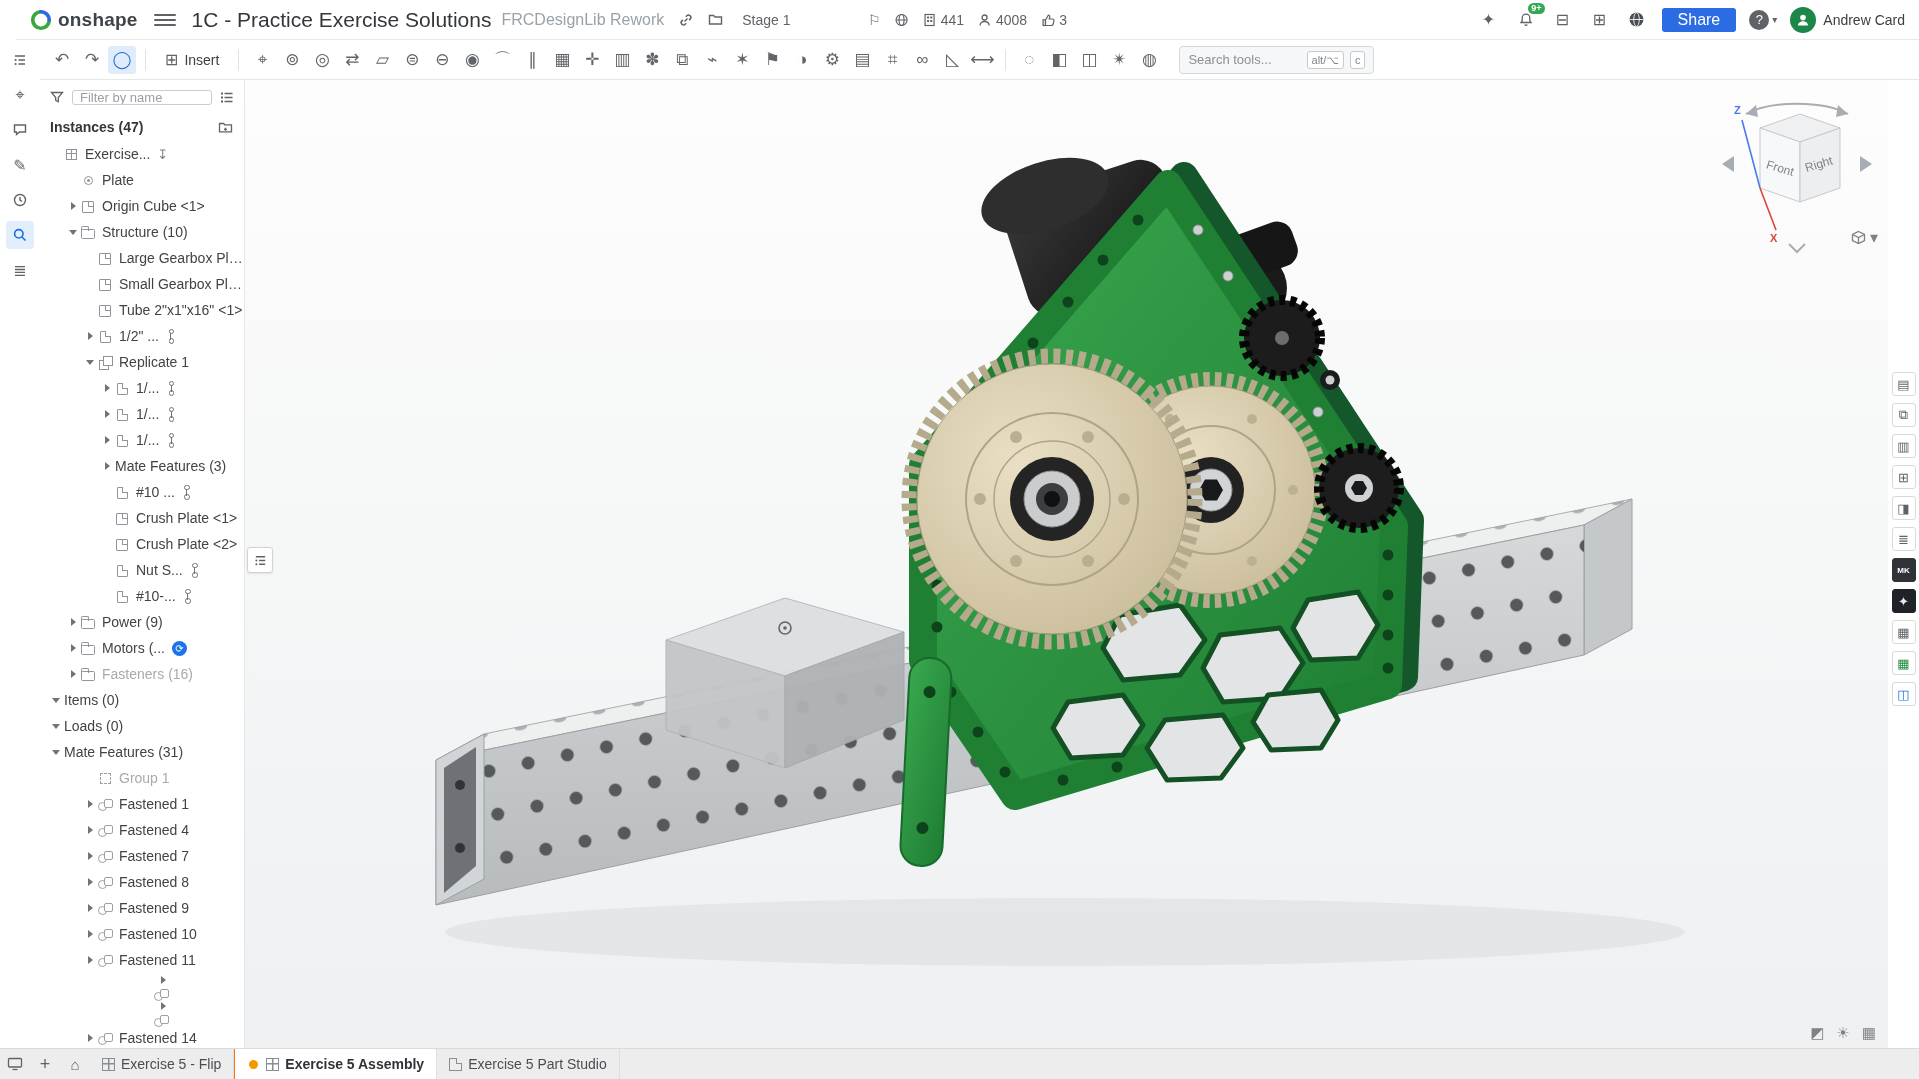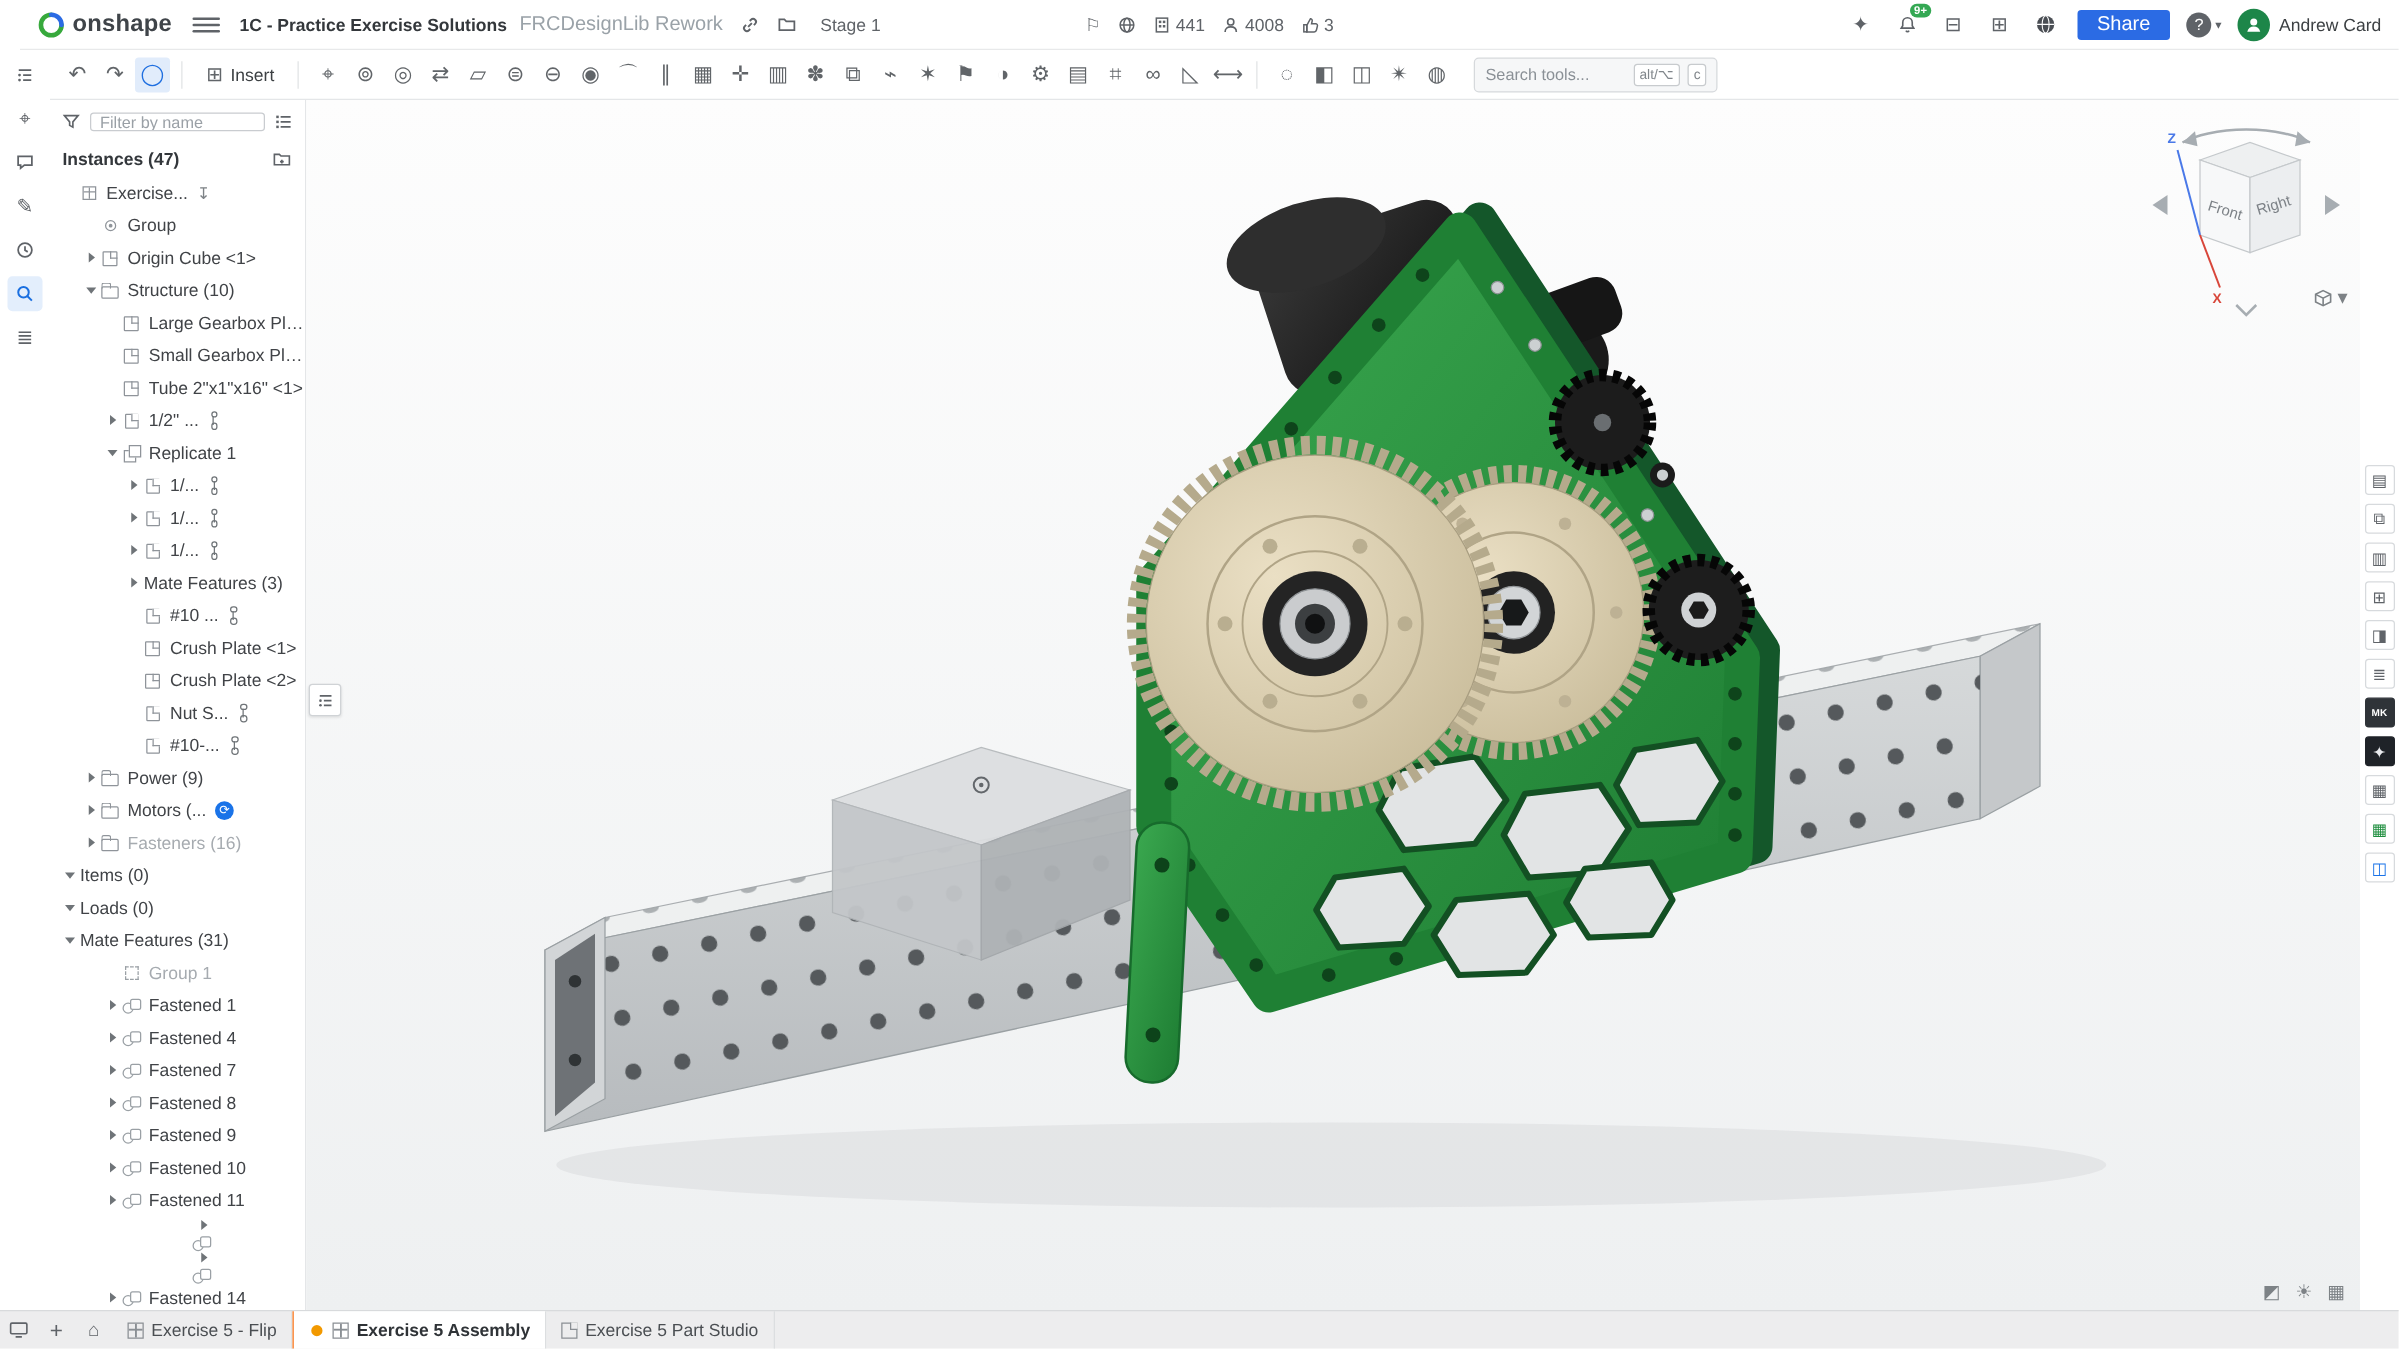--- a/index.html
+++ b/index.html
@@ -7,21 +7,21 @@
 body{position:relative;font-family:"Liberation Sans",sans-serif;background:#fff;color:#3c4043}
 button{background:none;border:0;padding:0;cursor:pointer;font:inherit;color:inherit}
 svg{display:block}
 
 
 .hdr{position:absolute;top:0;left:16px;right:0;height:40px;display:flex;align-items:center;gap:10px;padding:0 14px;background:#fff;border-bottom:1px solid #e8e9ea;z-index:4}
 .logo{display:flex;align-items:center;gap:6px}
 .logo-word{font-size:19px;font-weight:bold;color:#3f4449;letter-spacing:.2px}
 .hamburger{width:22px;height:22px;display:flex;flex-direction:column;justify-content:center;gap:3px;margin:0 6px}
 .hamburger span{display:block;height:2px;background:#5f6368;border-radius:1px}
-.doc-title{font-size:14px;font-weight:bold;color:#33373b;white-space:nowrap}
+.doc-title{font-size:21px;font-weight:normal;color:#33373b;white-space:nowrap}
 .doc-sub{font-size:16px;color:#9aa2a8;white-space:nowrap}
 .hdr-ic{display:flex;align-items:center;justify-content:center;width:24px;height:24px;color:#5f6368}
 .stage{display:flex;align-items:flex-start;gap:19px;font-size:14px;color:#5f6368;cursor:pointer}
 .stats{position:absolute;left:50%;transform:translateX(-50%);display:flex;align-items:center;gap:14px;font-size:14px;color:#5f6368}
 .stat{display:flex;align-items:center;gap:4px}
 .stat-ic{display:flex;align-items:center;color:#5f6368;font-size:14px}
 .hdr-right{margin-left:auto;display:flex;align-items:center;gap:13px}
 .hdr-right>button{position:relative;display:flex;align-items:center;justify-content:center;width:24px;height:24px;font-size:16px;color:#5f6368}
 .badge{position:absolute;top:-5px;right:-7px;background:var(--badge-green,#34a853);color:#fff;font-size:9px;font-weight:bold;border-radius:8px;padding:1px 3px;line-height:1.1}
 .share{width:auto!important;background:var(--share-blue,#2b6be4);color:#fff!important;font-size:14px;padding:5px 16px!important;border-radius:3px;height:28px}
@@ -336,21 +336,21 @@
         <div class="tree">
             <div class="tree-row" style="padding-left: 4px;">
               <span class="caret "></span>
               <span class="ti ti-assembly"></span>
               <span class="tree-label">Exercise...</span>
               <span class="trail trail-anchor">↧</span>
             </div>
             <div class="tree-row" style="padding-left: 21px;">
               <span class="caret "></span>
               <span class="ti ti-origin"></span>
-              <span class="tree-label">Group</span>
+              <span class="tree-label">Plate</span>
             </div>
             <div class="tree-row" style="padding-left: 21px;">
               <span class="caret right"></span>
               <span class="ti ti-part"></span>
               <span class="tree-label">Origin Cube &lt;1&gt;</span>
             </div>
             <div class="tree-row" style="padding-left: 21px;">
               <span class="caret down"></span>
               <span class="ti ti-folder"></span>
               <span class="tree-label">Structure (10)</span>

